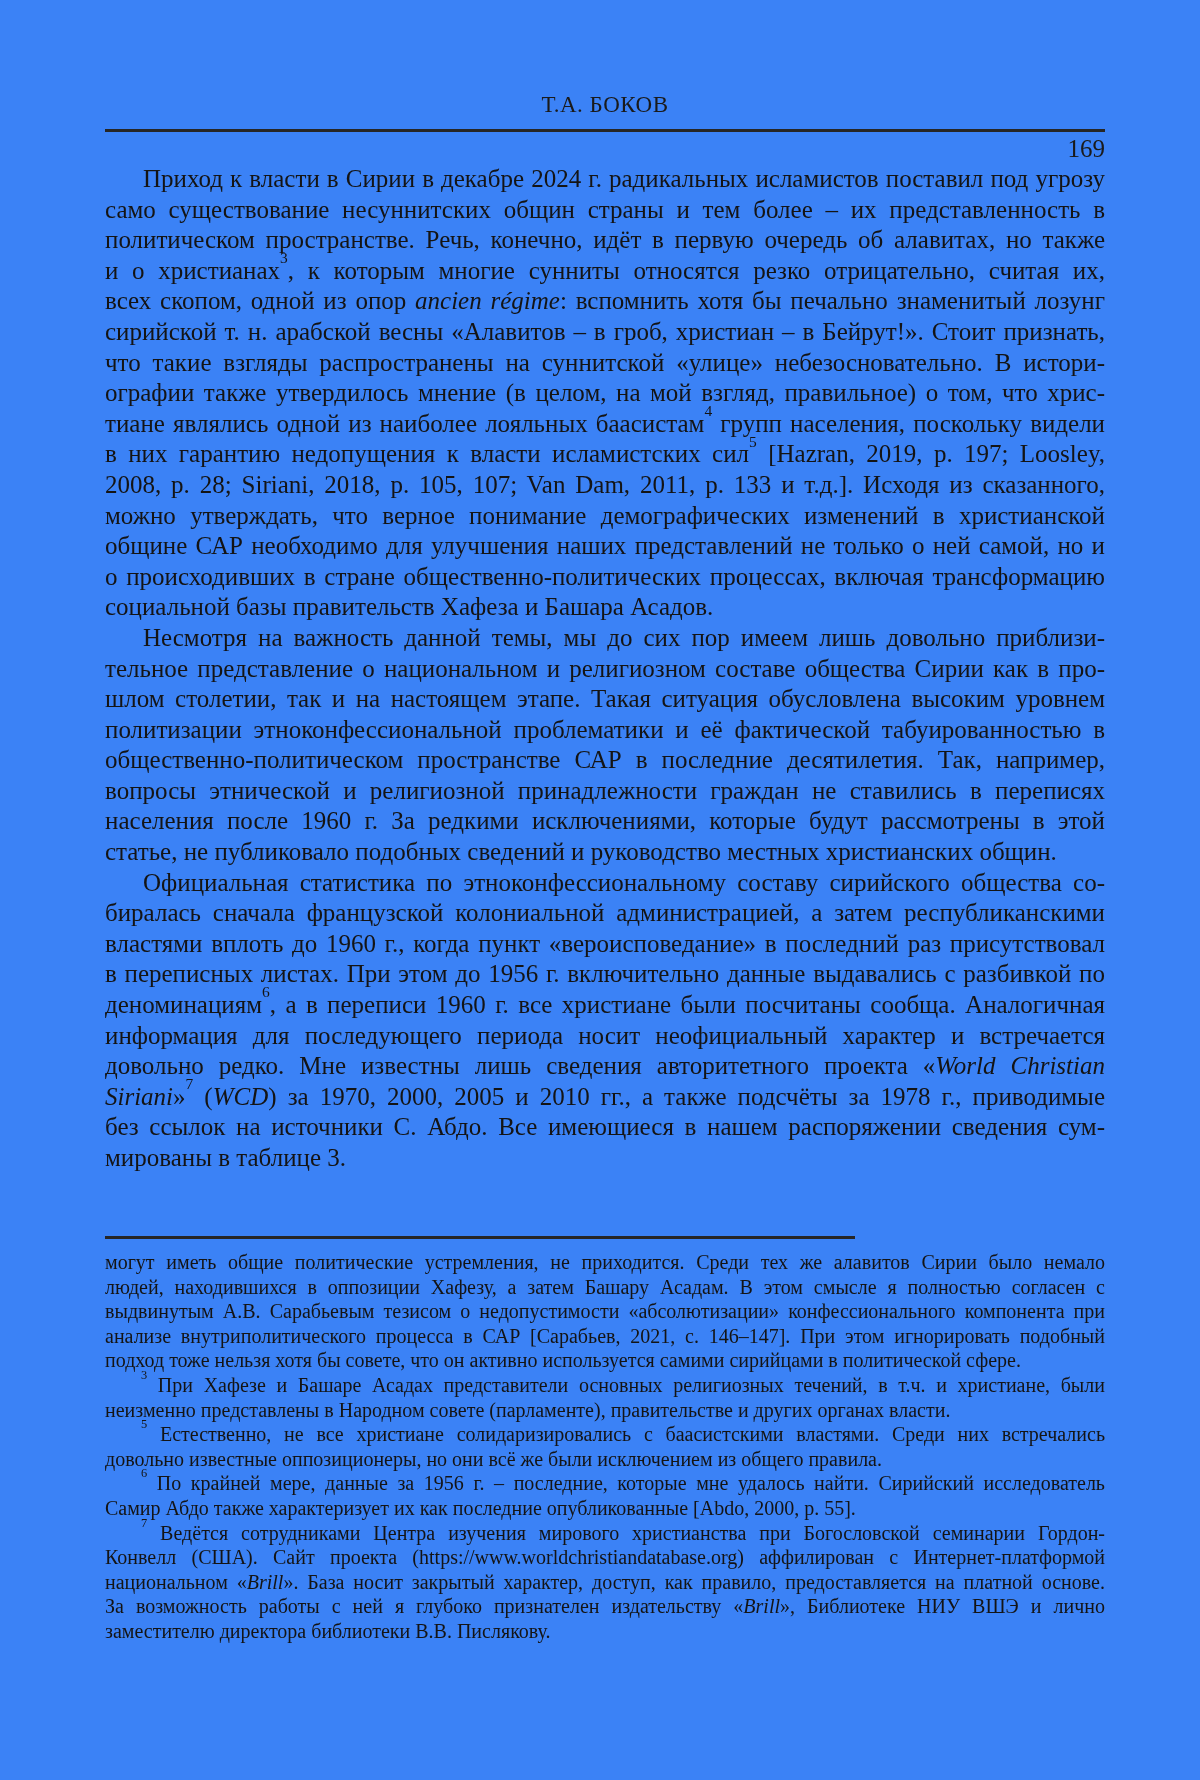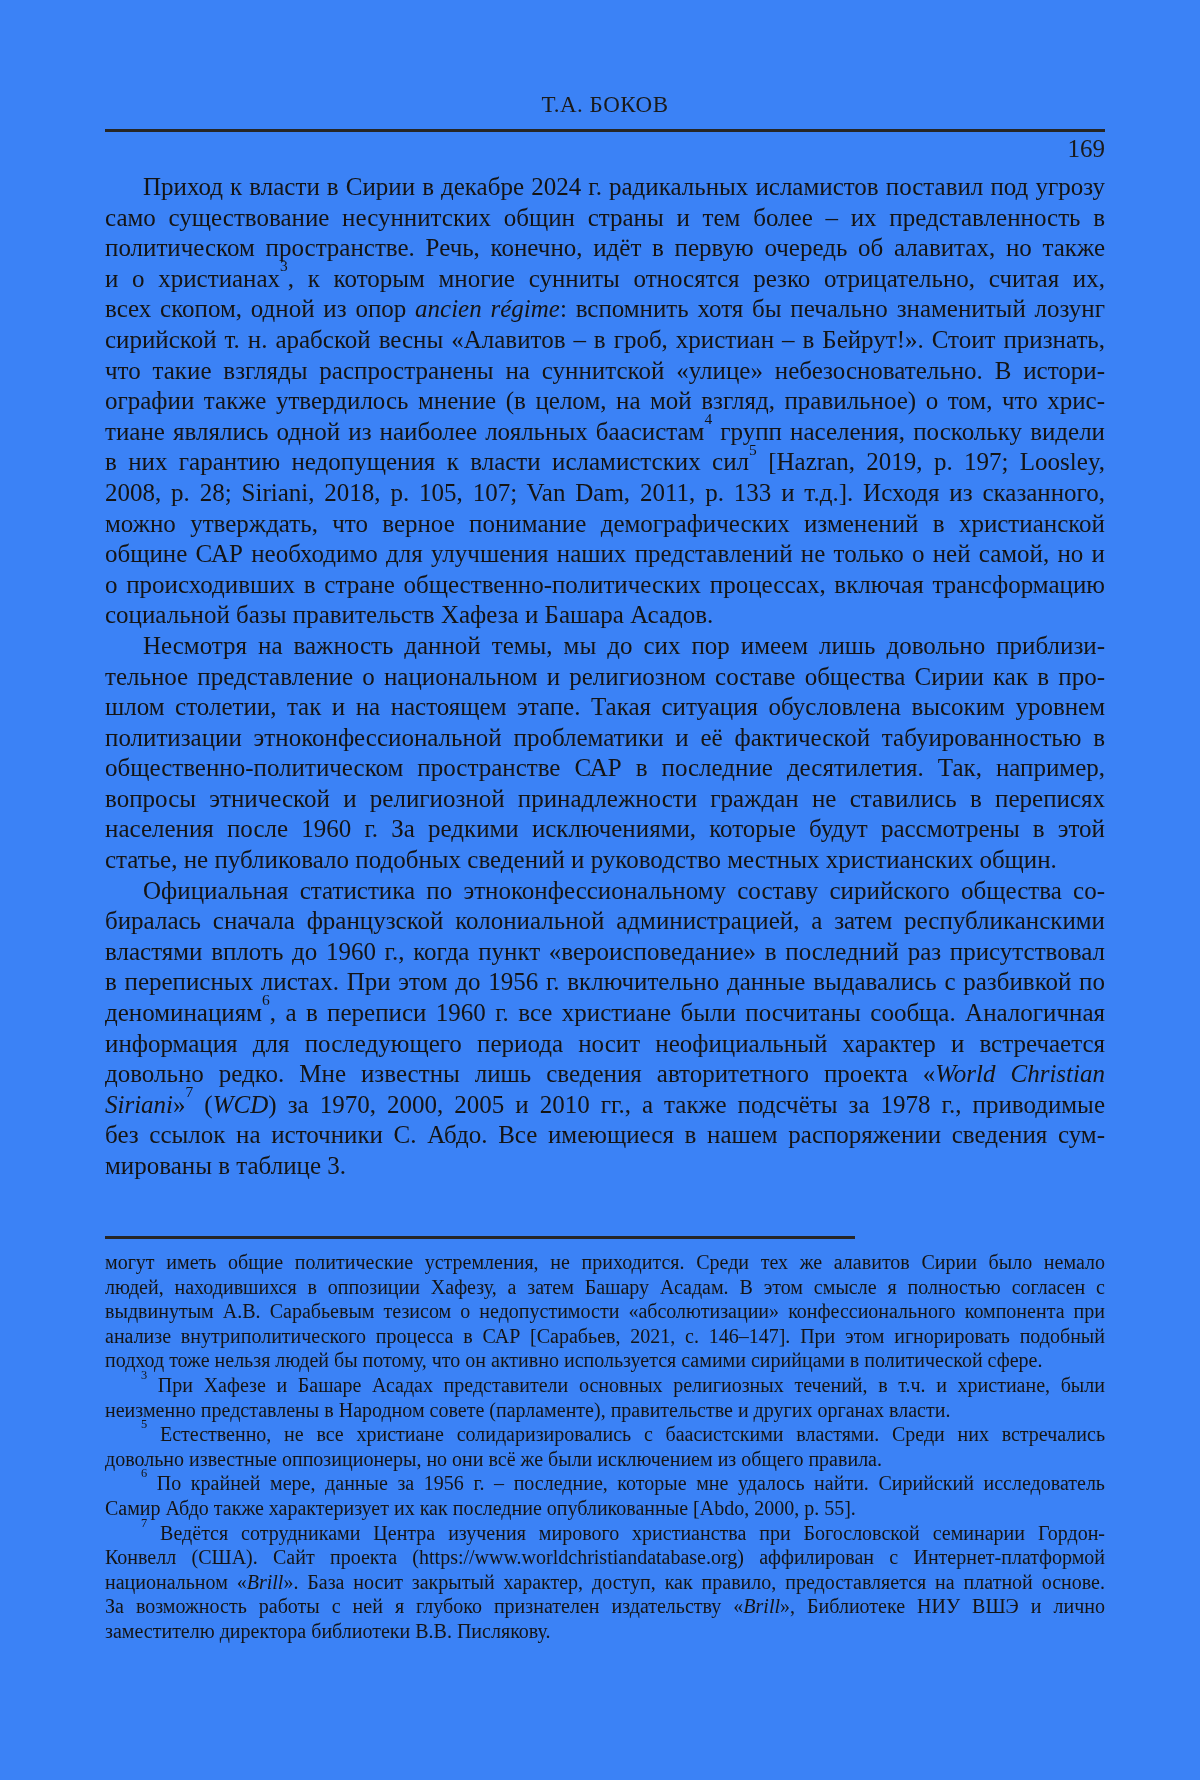--- a/index.html
+++ b/index.html
@@ -18,21 +18,21 @@
   }
   .page-number {
     position:absolute; top:90px; left:105px; width:1000px;
     text-align:right; font-size:25px; color:#1a1a1a;margin-top:45px;
   }
   .header-rule {
     position:absolute; top:129px; left:105px; width:1000px; height:3px;
     background:#262626;
   }
   .body-text {
-    position:absolute; top:172px; left:105px; width:1000px;
+    position:absolute; top:164px; left:105px; width:1000px;
     font-size:25px; line-height:30.6px;
   }
   .footnote-rule {
     position:absolute; top:1236px; left:105px; width:750px; height:3px;
     background:#262626;
   }
   .footnotes {
     position:absolute; top:1250px; left:105px; width:1000px;
     font-size:20px; line-height:24.6px;
   }
@@ -96,21 +96,21 @@
       </div>
     </div>
 
   <div class="footnote-rule"></div>
   <div class="footnotes" id="footnotes">
       <div class="fn-para">
         <div class="line"><span>могут иметь общие политические устремления, не приходится. Среди тех же алавитов Сирии было немало</span></div>
         <div class="line"><span>людей, находившихся в оппозиции Хафезу, а затем Башару Асадам. В этом смысле я полностью согласен с</span></div>
         <div class="line"><span>выдвинутым А.В. Сарабьевым тезисом о недопустимости «абсолютизации» конфессионального компонента при</span></div>
         <div class="line"><span>анализе внутриполитического процесса в САР [Сарабьев, 2021, с. 146–147]. При этом игнорировать подобный</span></div>
-        <div class="line last"><span>подход тоже нельзя людей бы потому, что он активно используется самими сирийцами в политической сфере.</span></div>
+        <div class="line last"><span>подход тоже нельзя хотя бы совете, что он активно используется самими сирийцами в политической сфере.</span></div>
       </div>
       <div class="fn-para">
         <div class="line indent"><sup class="fn-mark">3</sup><span> При Хафезе и Башаре Асадах представители основных религиозных течений, в т.ч. и христиане, были</span></div>
         <div class="line last"><span>неизменно представлены в Народном совете (парламенте), правительстве и других органах власти.</span></div>
       </div>
       <div class="fn-para">
         <div class="line indent"><sup class="fn-mark">5</sup><span> Естественно, не все христиане солидаризировались с баасистскими властями. Среди них встречались</span></div>
         <div class="line last"><span>довольно известные оппозиционеры, но они всё же были исключением из общего правила.</span></div>
       </div>
       <div class="fn-para">

